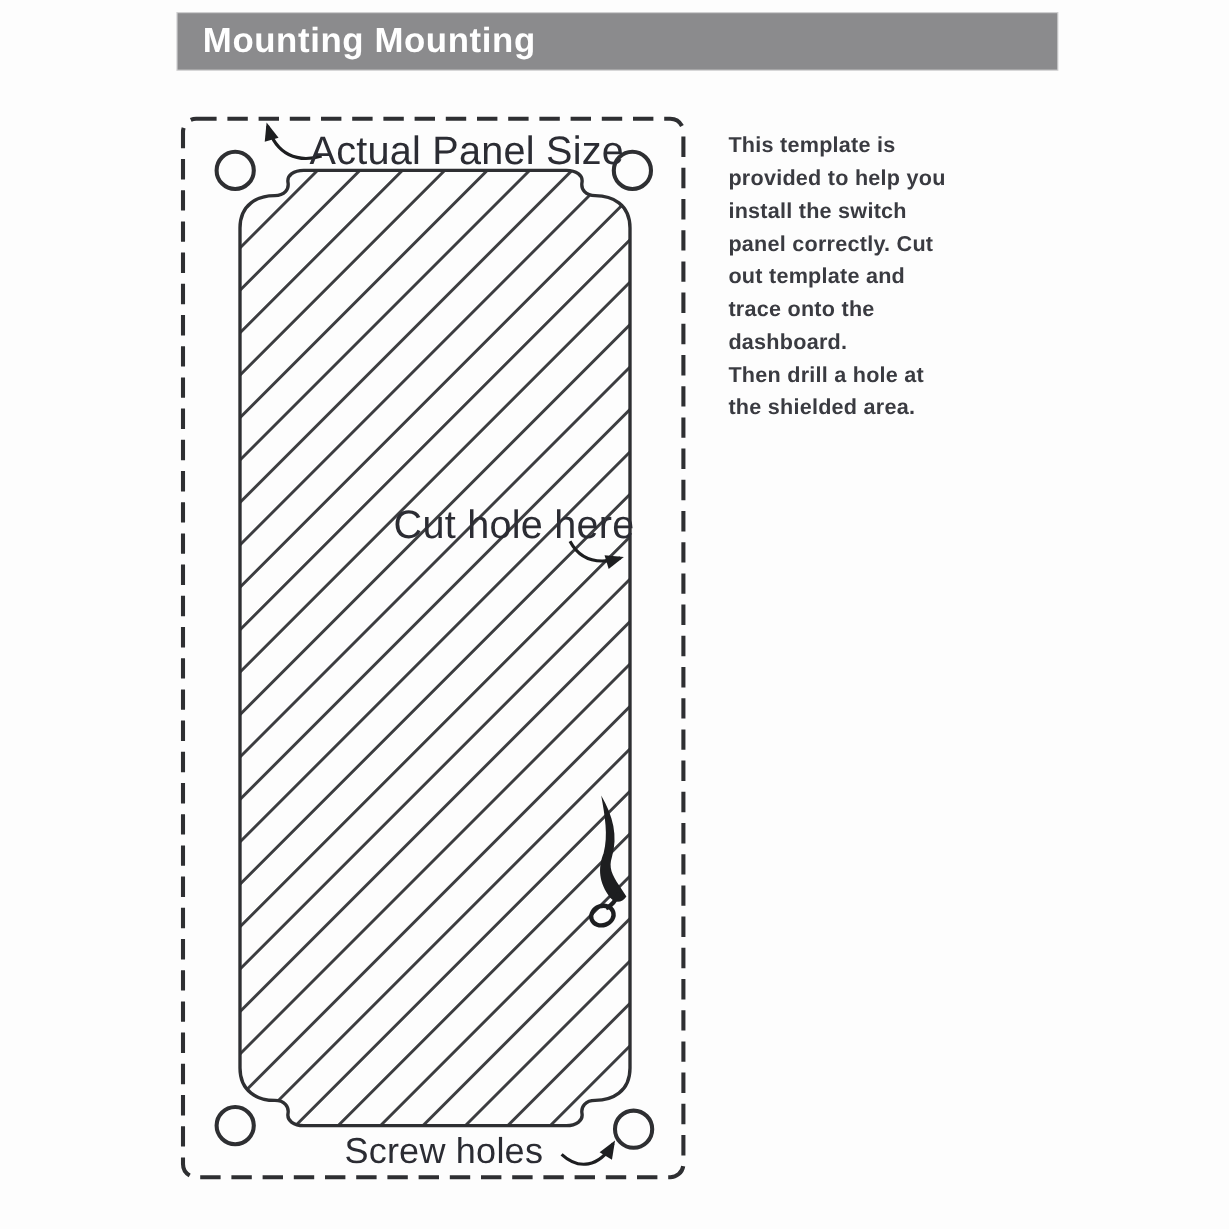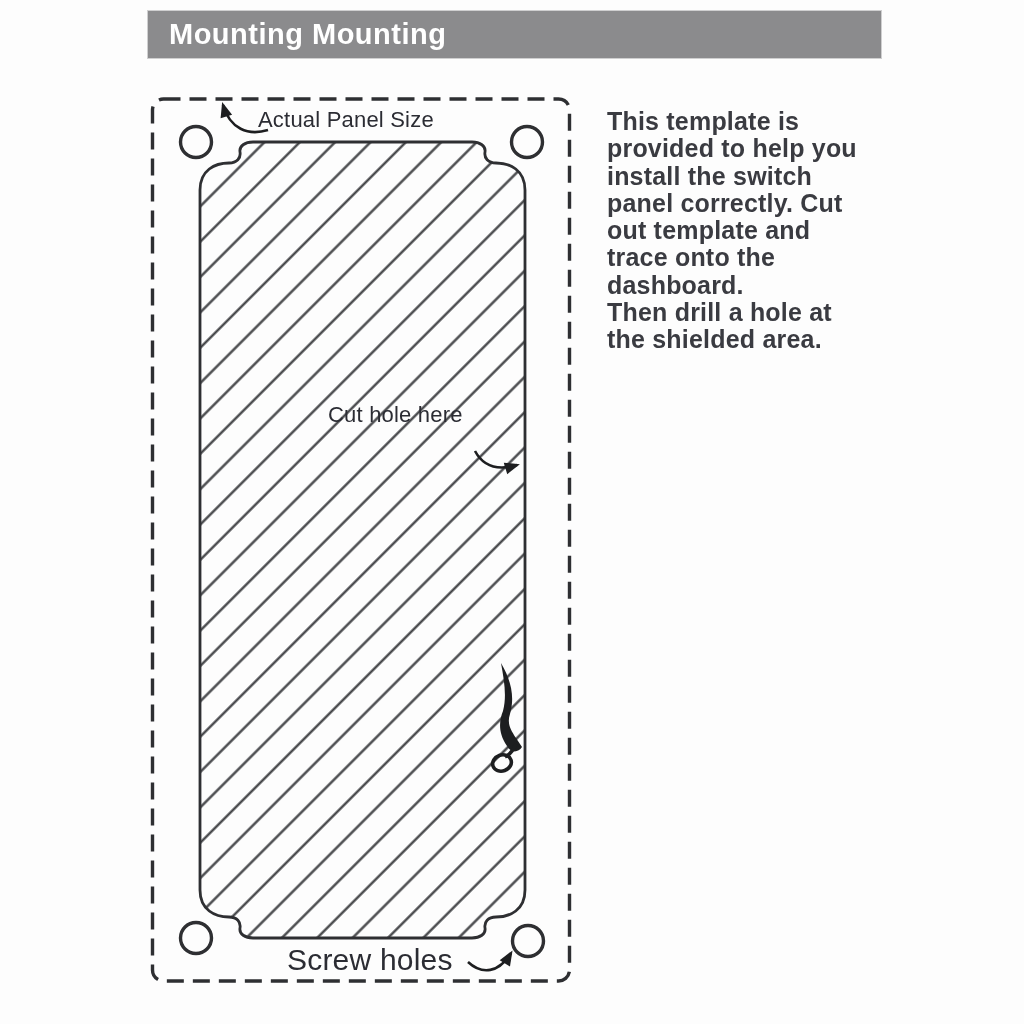--- a/index.html
+++ b/index.html
@@ -23,29 +23,29 @@
     box-shadow:0 0 0 1px rgba(120,120,122,.35);
   }
   .header-bar .title{
     color:var(--header_text);
     font-size:29px;font-weight:bold;letter-spacing:.5px;
     padding-left:21px;
   }
   .diagram-svg{position:absolute;left:0;top:0;width:1024px;height:1024px;}
   .label{
     position:absolute;color:var(--label_text);
-    font-size:22px;letter-spacing:.2px;white-space:nowrap;
+    font-size:33px;letter-spacing:.2px;white-space:nowrap;
   }
   .label-panel{left:258px;top:107px;}
-  .label-cut{left:328px;top:402px;text-align:center;}
+  .label-cut{left:328px;top:418px;text-align:center;}
   .label-screw{left:287px;top:943px;font-size:30px;}
   .instructions{
     position:absolute;left:607px;top:108px;width:265px;
     color:var(--body_text);
-    font-size:25px;font-weight:bold;line-height:27.3px;
+    font-size:18px;font-weight:bold;line-height:27.3px;
     letter-spacing:.2px;white-space:pre-line;
   }
   .outline-stroke{stroke:var(--line);fill:none;}
   .hatch-line{stroke:#3c3d40;stroke-width:2.3;}
   .arrow{stroke:#1d1e20;stroke-width:2.6;fill:none;}
   .screw{stroke:var(--line);stroke-width:3.4;fill:#fdfdfd;}
   .scissor-fill{fill:#1d1e20;}
   .scissor-stroke{stroke:#1d1e20;stroke-width:3.6;fill:none;}
 </style>
 </head>

